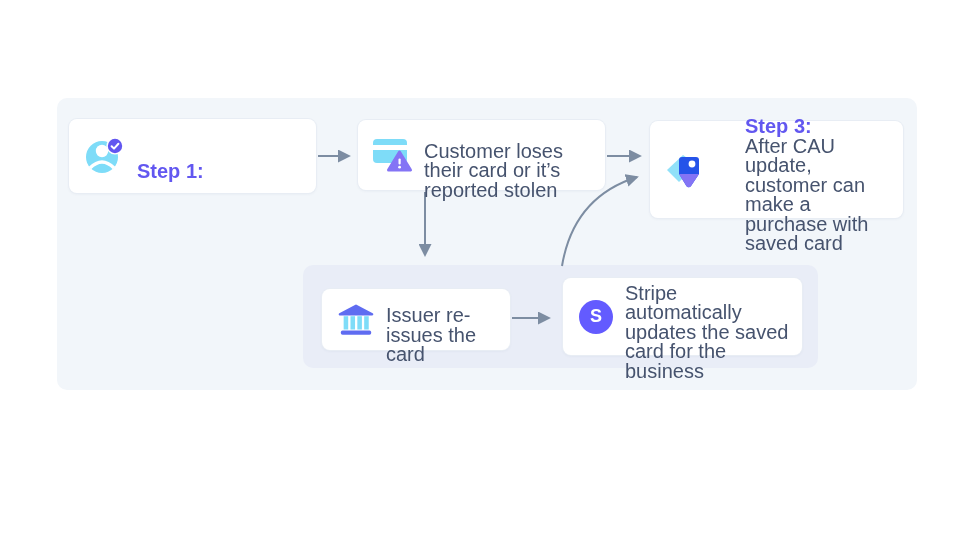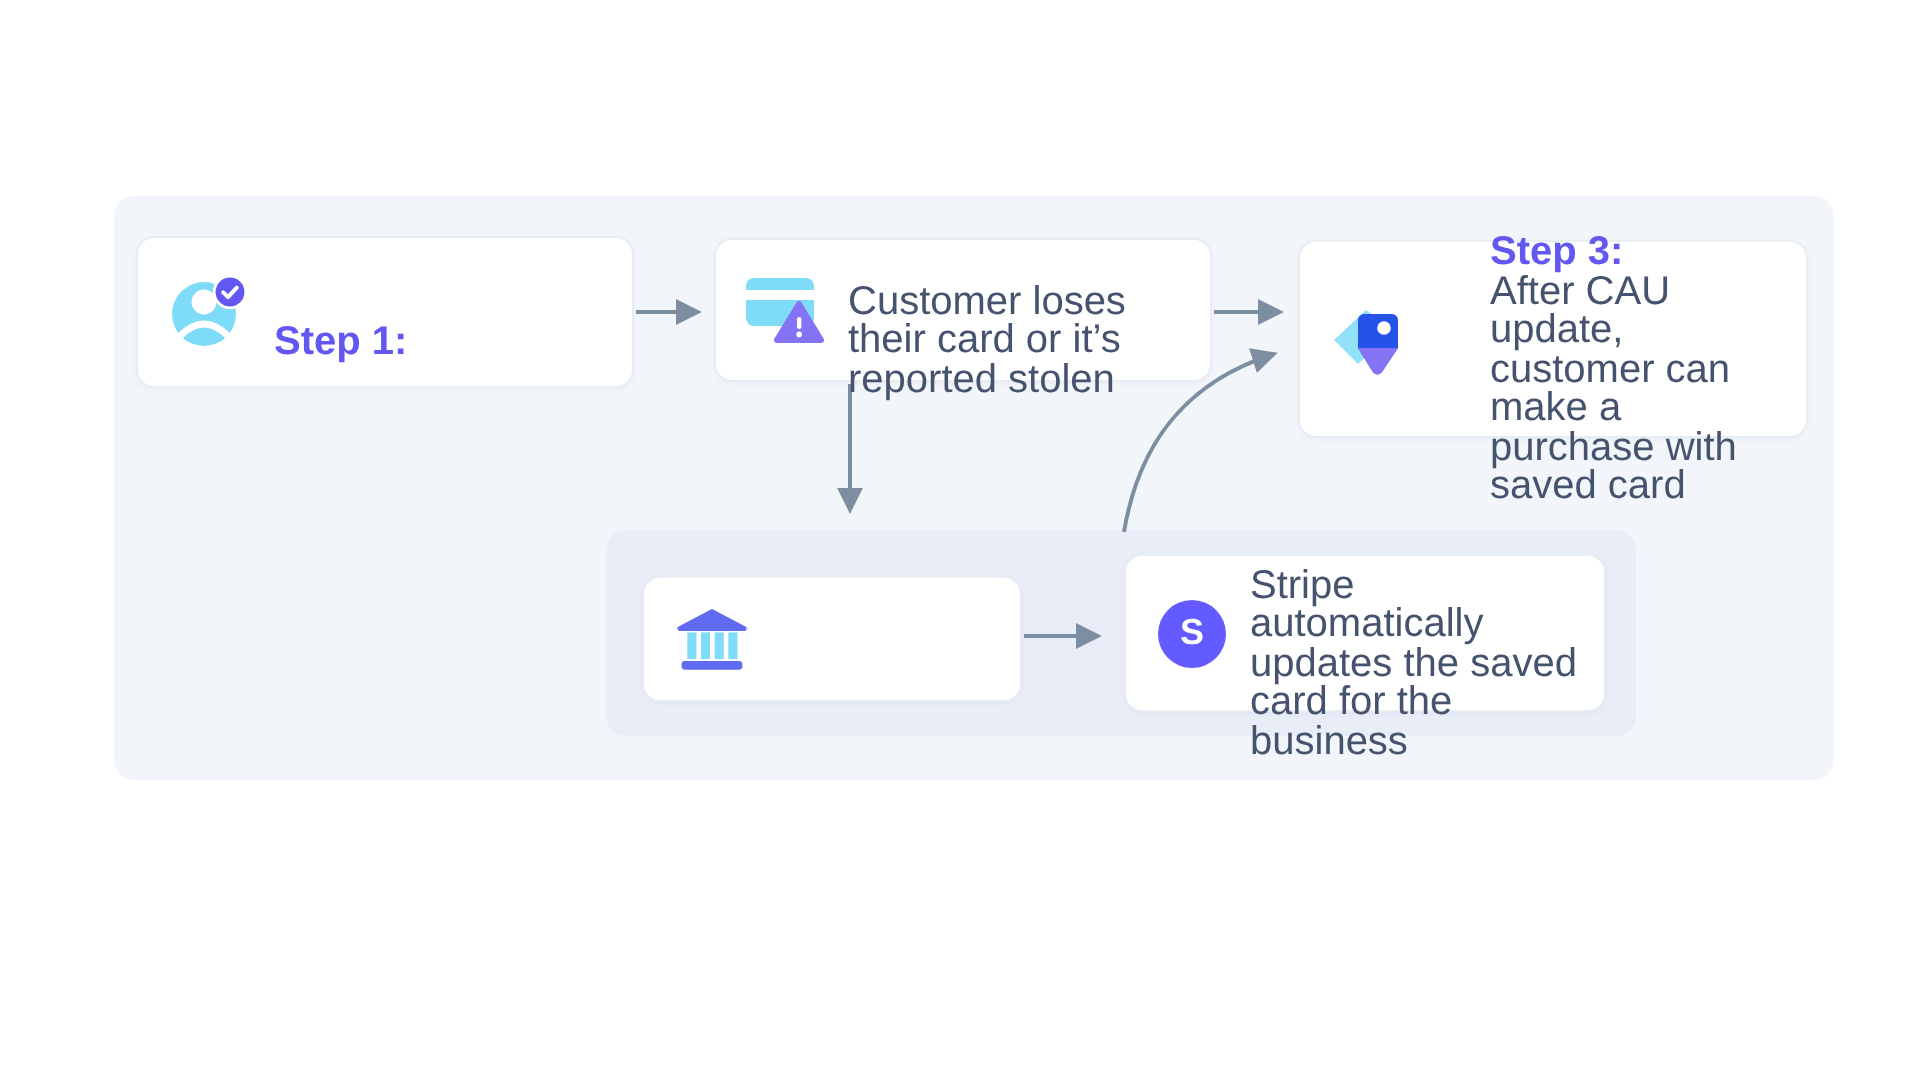--- a/index.html
+++ b/index.html
@@ -150,20 +150,21 @@
     <span class="icon-wrap">
       <svg width="38" height="34" viewBox="0 0 40 34">
         <path d="M20 2 L37 11 L3 11 Z" stroke-width="2.5" stroke-linejoin="round" style="fill: var(--icon-indigo, #5f6cf1); stroke: var(--icon-indigo, #5f6cf1);"></path>
         <rect x="7" y="13" width="4.8" height="14" style="fill: var(--icon-cyan, #7edcf8);"></rect>
         <rect x="14.2" y="13" width="4.8" height="14" style="fill: var(--icon-cyan, #7edcf8);"></rect>
         <rect x="21.4" y="13" width="4.8" height="14" style="fill: var(--icon-cyan, #7edcf8);"></rect>
         <rect x="28.6" y="13" width="4.8" height="14" style="fill: var(--icon-cyan, #7edcf8);"></rect>
         <rect x="4" y="28" width="32" height="4.6" rx="1.8" style="fill: var(--icon-indigo, #5f6cf1);"></rect>
       </svg>
     </span>
+    <div class="card-text">Issuer re-issues the card</div>
   </div>
 
   <div class="card" id="card-stripe">
     <span class="icon-wrap" style="position: relative; width: 36px; height: 36px;">
       <svg width="36" height="36" viewBox="0 0 36 36">
         <circle cx="18" cy="18" r="17" style="fill: var(--stripe-purple, #635bff);"></circle>
       </svg>
       <span class="stripe-circle-letter">S</span>
     </span>
     <div class="card-text">Stripe automatically updates the saved card for the business</div>

